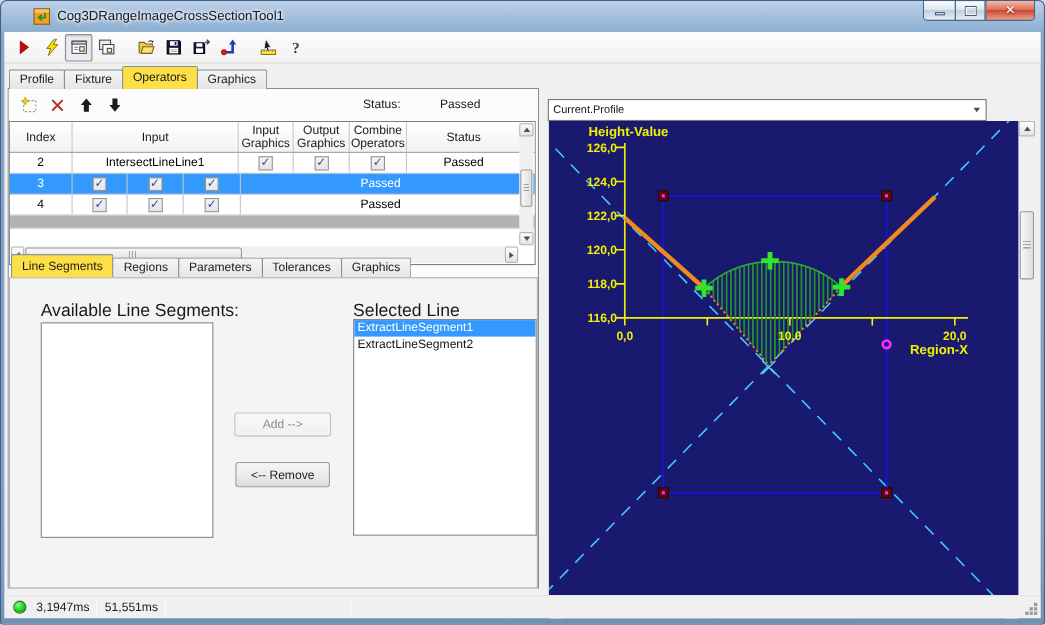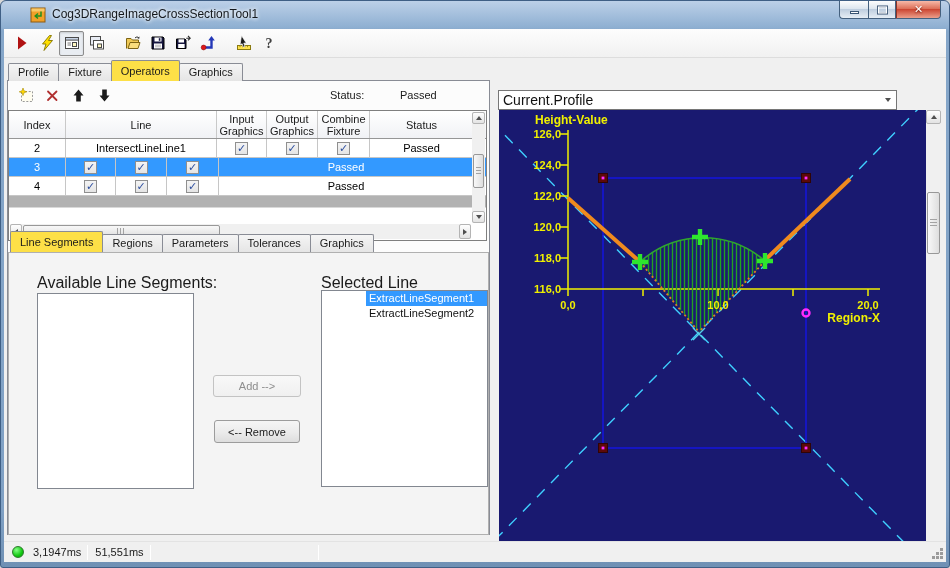--- a/index.html
+++ b/index.html
@@ -64,28 +64,28 @@
   .thumb.h{background:linear-gradient(180deg,#f8f8f8,#dedede);}
   .thumb.v::after{content:"";position:absolute;left:2px;right:2px;top:50%;height:7px;margin-top:-4px;
     background:repeating-linear-gradient(180deg,#a3a3a3 0 1px,transparent 1px 3px);}
   .thumb.h::after{content:"";position:absolute;top:2px;bottom:2px;left:50%;width:9px;margin-left:-5px;
     background:repeating-linear-gradient(90deg,#a3a3a3 0 1px,transparent 1px 3px);}
   
   .subtabs{position:absolute;left:2px;top:150px;height:21px;display:flex;align-items:flex-end;z-index:2;}
   .groupbox{position:absolute;left:0;top:171px;width:481px;height:283px;border:1px solid #b0b0b0;background:#f4f4f4;z-index:1;}
   .ls-label{position:absolute;font-size:16px;color:#1a1a1a;}
   .listbox{position:absolute;background:#fff;border:1px solid #828790;overflow:hidden;}
-  .lb-item{height:15px;line-height:15px;font-size:11px;padding-left:3px;white-space:nowrap;color:#111;margin-left:44px;}
+  .lb-item{height:15px;line-height:15px;font-size:11px;padding-left:3px;white-space:nowrap;color:#111;}
   .lb-item.sel{background:#3399ff;color:#fff;}
   .btn{position:absolute;font-size:11px;color:#1a1a1a;display:flex;align-items:center;justify-content:center;
     border:1px solid #9c9c9c;border-radius:3px;background:linear-gradient(#f5f5f5,#ebebeb 55%,#dddddd);margin-top:40px;}
   .btn.disabled{color:#8d8d8d;border-color:#c3c3c3;background:linear-gradient(#f8f8f8,#f0f0f0);}
   
   .combo{position:absolute;left:494px;top:31px;width:399px;height:20px;background:#fff;border:1px solid #767676;
-    display:flex;align-items:center;font-size:14px;color:#111;padding-left:4px;}
+    display:flex;align-items:center;font-size:10px;color:#111;padding-left:4px;}
   .combo-arrow{margin-left:auto;width:16px;height:100%;display:flex;align-items:center;justify-content:center;}
   .plot{position:absolute;left:495px;top:51px;width:427px;height:450px;background:#191970;}
   .tick-txt{font-size:11px;font-weight:bold;fill:#f0f000;font-family:"Liberation Sans","DejaVu Sans",sans-serif;}
   .axis-txt{font-size:12px;font-weight:bold;fill:#f0f000;font-family:"Liberation Sans","DejaVu Sans",sans-serif;}
   
   .statusbar{position:absolute;bottom:0;left:0;right:0;height:21px;background:#f0f0f0;border-top:1px solid #e3e3e3;
     display:flex;align-items:center;font-size:11px;color:#1a1a1a;}
   .sb-dot{width:12px;height:12px;border-radius:50%;margin:0 9px 0 8px;border:1px solid #2b7a2b;
     background:radial-gradient(circle at 35% 30%,#86ff86,#12c812 60%,#0a9e0a);}
   .sb-item{padding-right:6px;}
@@ -255,24 +255,24 @@
                 </span>
               </div>
             </div>
           <span class="ops-status-label">Status:</span>
           <span class="ops-status-value">Passed</span>
         </div>
 
         <div class="dgv">
           <div class="dgv-header" id="dgv-header">
               <div class="dgv-hcell w0">Index</div>
-              <div class="dgv-hcell w1">Line</div>
+              <div class="dgv-hcell w1">Input</div>
               <div class="dgv-hcell w2">Input Graphics</div>
               <div class="dgv-hcell w3">Output Graphics</div>
-              <div class="dgv-hcell w4">Combine Fixture</div>
+              <div class="dgv-hcell w4">Combine Operators</div>
               <div class="dgv-hcell w5">Status</div>
             </div>
           <div id="dgv-body">
               <div class="dgv-row">
                 <div class="dgv-cell w0">2</div>
                 <div class="dgv-cell w1">IntersectLineLine1</div>
                 <div class="dgv-cell w2">
                   <span class="cb">✓</span>
                 </div>
                 <div class="dgv-cell w3">

